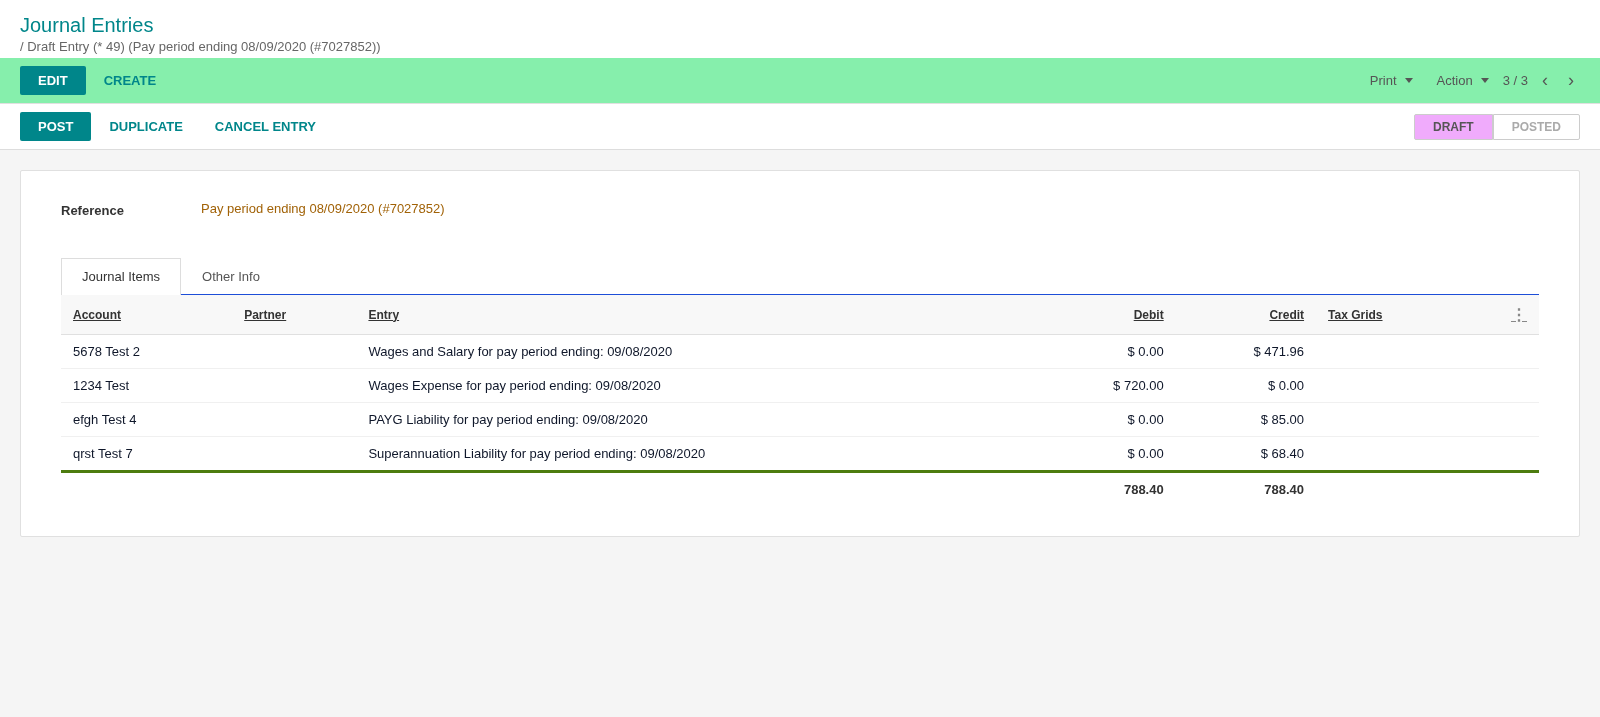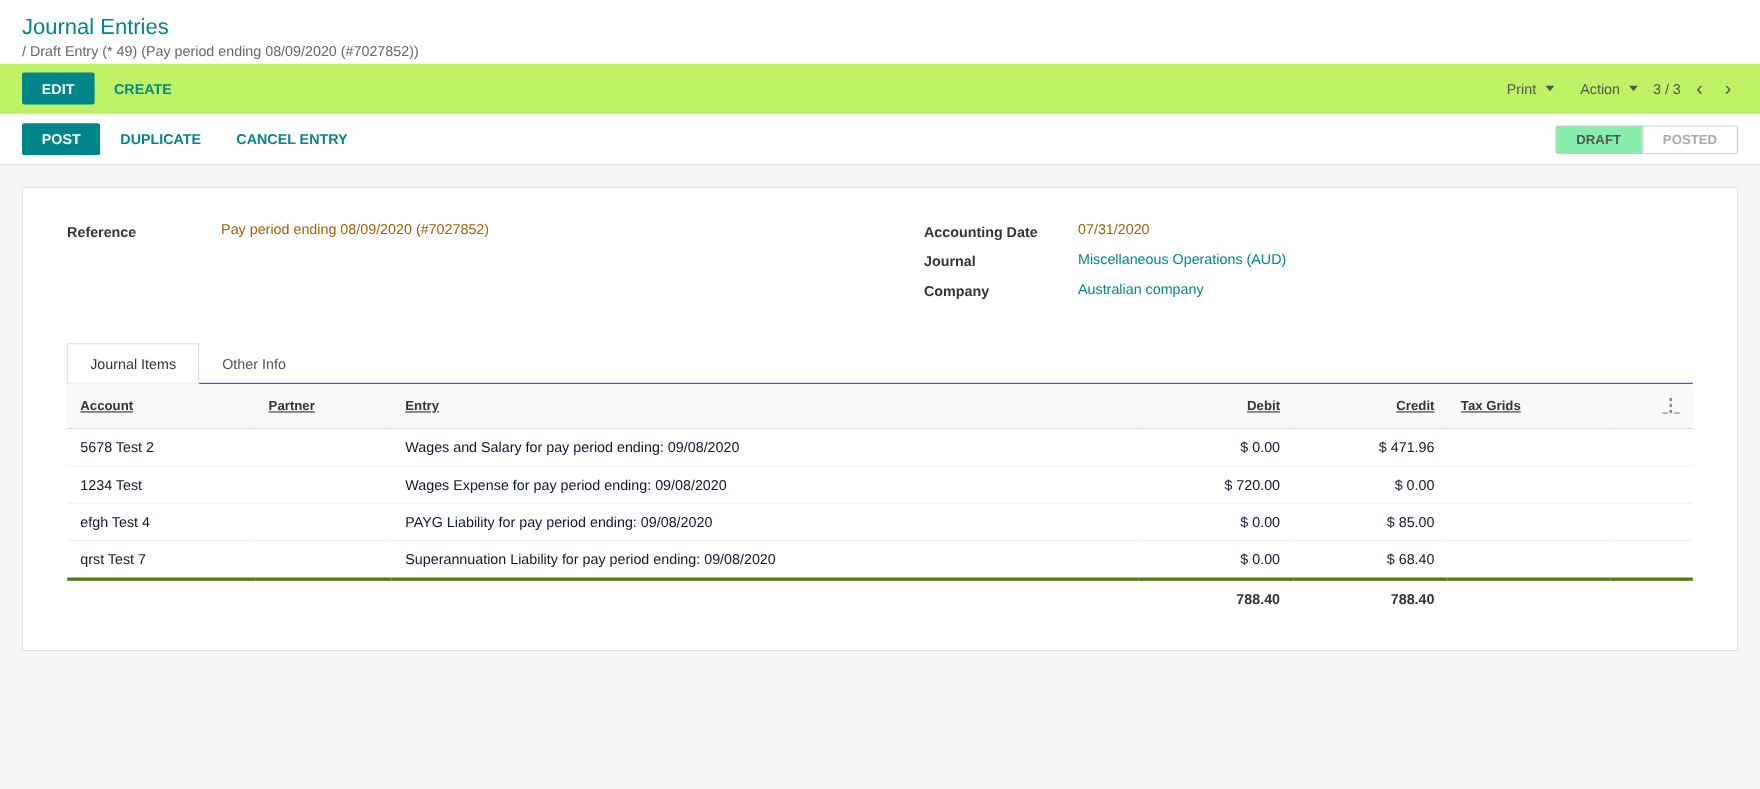--- a/index.html
+++ b/index.html
@@ -2,34 +2,34 @@
 <html><head>
   <meta charset="utf-8">
   <style>
     * { box-sizing: border-box; margin: 0; padding: 0; }
     body { font-family: 'Segoe UI', Arial, sans-serif; font-size: 13px; color: #333; background: #f5f5f5; }
 
     .page-header { padding: 14px 20px 4px; background: #fff; }
     .breadcrumb-title { font-size: 20px; color: #00868a; font-weight: 500; }
     .breadcrumb-sub { font-size: 13px; color: #666; margin-top: 2px; }
 
-    .toolbar { display: flex; align-items: center; padding: 8px 20px; background: #bef264; border-bottom: 1px solid #e0e0e0; gap: 4px; }
+    .toolbar { display: flex; align-items: center; padding: 8px 20px; background: #86efac; border-bottom: 1px solid #e0e0e0; gap: 4px; }
     .btn-edit { background: #00868a; color: #fff; border: none; padding: 7px 18px; font-size: 13px; font-weight: 600; cursor: pointer; border-radius: 2px; }
     .btn-text { background: none; border: none; color: #00868a; font-size: 13px; font-weight: 600; cursor: pointer; padding: 7px 14px; }
     .btn-dropdown { background: none; border: none; color: #555; font-size: 13px; cursor: pointer; padding: 7px 10px; display: flex; align-items: center; gap: 4px; }
     .toolbar-right { margin-left: auto; display: flex; align-items: center; gap: 8px; color: #555; font-size: 13px; }
     .nav-arrow { background: none; border: none; font-size: 18px; color: #555; cursor: pointer; padding: 2px 6px; }
 
     .action-toolbar { display: flex; align-items: center; padding: 8px 20px; background: #fff; border-bottom: 1px solid #ddd; gap: 4px; }
     .btn-post { background: #00868a; color: #fff; border: none; padding: 7px 18px; font-size: 13px; font-weight: 600; cursor: pointer; border-radius: 2px; }
     .btn-action-text { background: none; border: none; color: #00868a; font-size: 13px; font-weight: 600; cursor: pointer; padding: 7px 14px; }
 
     .status-pills { margin-left: auto; display: flex; align-items: center; gap: 0; }
     .pill { padding: 5px 18px; font-size: 12px; font-weight: 600; border: 1px solid #ccc; cursor: pointer; }
-    .pill-draft { background: #86efac; color: #555; border-radius: 2px 0 0 2px; }
+    .pill-draft { background: #f0abfc; color: #555; border-radius: 2px 0 0 2px; }
     .pill-posted { background: #fff; color: #aaa; border-radius: 0 2px 2px 0; }
 
     .content-area { padding: 20px; }
     .form-card { background: #fff; border: 1px solid #e0e0e0; border-radius: 2px; padding: 30px 40px; }
 
     .form-fields { display: flex; gap: 80px; margin-bottom: 30px; }
     .form-left, .form-right { flex: 1; }
     .field-row { display: flex; align-items: flex-start; margin-bottom: 10px; }
     .field-label { font-weight: 600; color: #333; min-width: 140px; font-size: 13px; padding-top: 2px; }
     .field-value { color: #a16207; font-size: 13px; text-align: center; }
@@ -91,34 +91,20 @@
 </div>
 
 <div class="content-area">
   <div class="form-card">
 
     <div class="form-fields">
       <div class="form-left">
         <div class="field-row">
           <span class="field-label">Reference</span>
           <span class="field-value">Pay period ending 08/09/2020 (#7027852)</span>
-        </div>
-      </div>
-      <div class="form-right">
-        <div class="field-row">
-          <span class="field-label">Accounting Date</span>
-          <span class="field-value">07/31/2020</span>
-        </div>
-        <div class="field-row">
-          <span class="field-label">Journal</span>
-          <span class="field-value-link">Miscellaneous Operations (AUD)</span>
-        </div>
-        <div class="field-row">
-          <span class="field-label">Company</span>
-          <span class="field-value-link">Australian company</span>
         </div>
       </div>
     </div>
 
     <div class="tabs">
       <div class="tab tab-active">
         <span>Journal Items</span>
       </div>
       <div class="tab">
         <span>Other Info</span>

